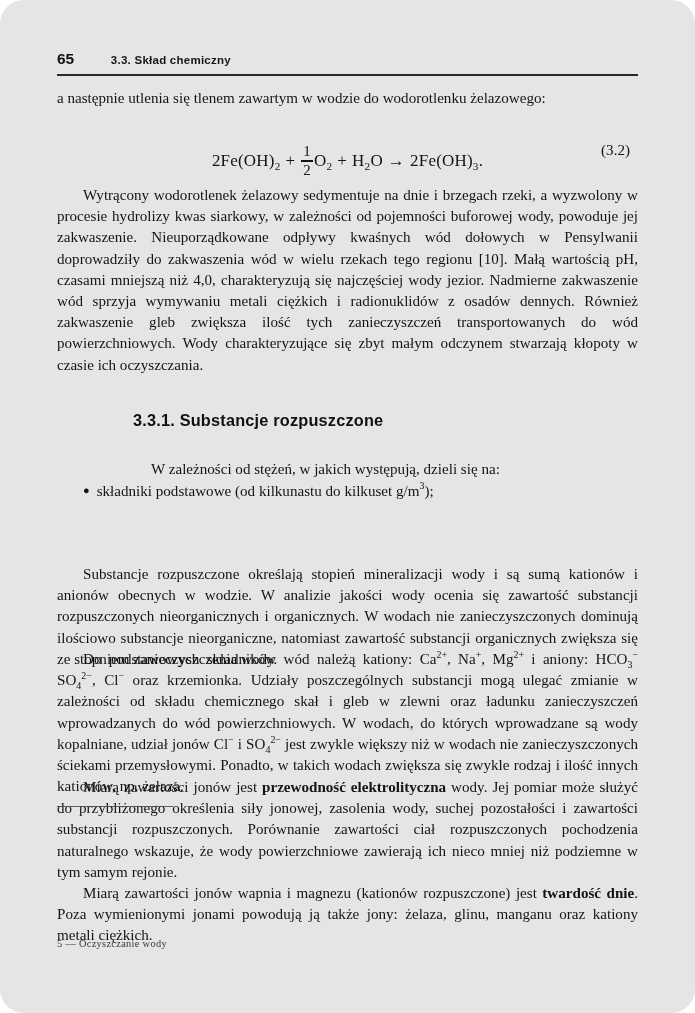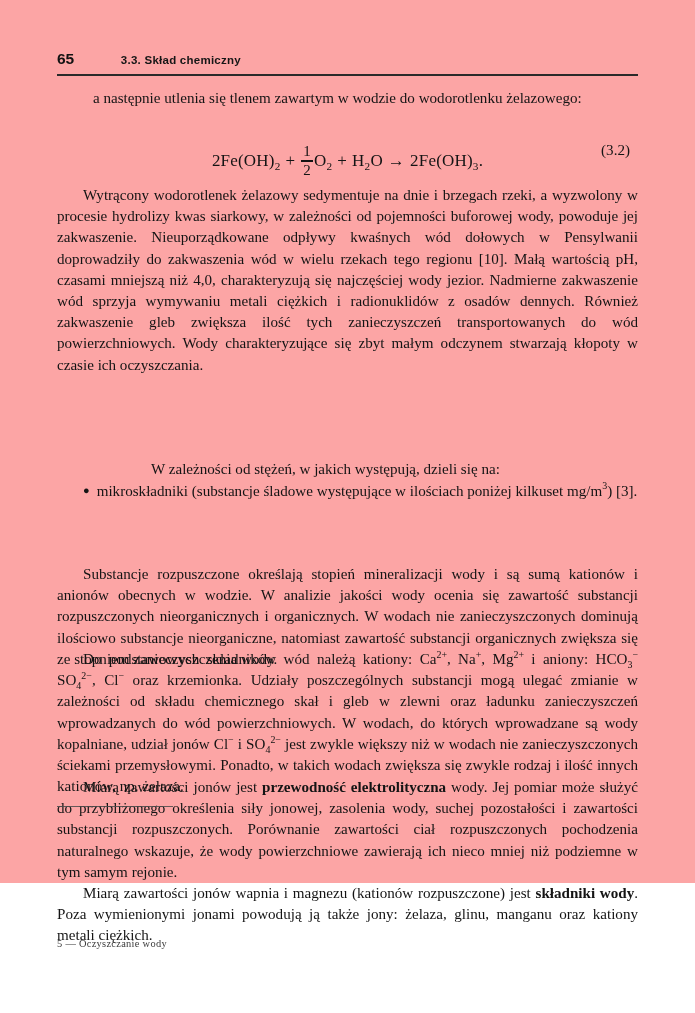--- a/index.html
+++ b/index.html
@@ -14,22 +14,23 @@
     position: relative;
     font-family: "Liberation Serif", "DejaVu Serif", serif;
     color: #141414;
     overflow: hidden;
   }
 
   .page {
     position: absolute;
     left: 0; top: 0;
     width: 695px;
-    height: 883px;
-    background: #fca5a5;
+    height: 1013px;
+    background: #e5e5e5;
+    border-radius: 24px;
   }
 
   
   .running-head {
     position: absolute;
     left: 57px;
     top: 50px;
     width: 581px;
     display: flex;
     align-items: baseline;
@@ -38,21 +39,21 @@
   .folio {
     font-size: 15.5px;
     font-weight: bold;
     letter-spacing: -0.2px;
     color: #111;
   }
   .head-title {
     font-size: 11.5px;
     font-weight: bold;
     letter-spacing: 0.25px;
-    margin-left: 47px;
+    margin-left: 37px;
     color: #161616;
   }
   .head-rule {
     position: absolute;
     left: 57px;
     top: 74px;
     width: 581px;
     height: 1.6px;
     background: #2a2a2a;
   }
@@ -181,21 +182,21 @@
 <body>
 
 <div class="page">
 
   <div class="running-head">
     <span class="folio">65</span>
     <span class="head-title">3.3. Skład chemiczny</span>
   </div>
   <div class="head-rule"></div>
 
-  <div class="textblock noindent" style="top:88px;margin-left:36px;">a następnie utlenia się tlenem zawartym w wodzie do wodorotlenku żelazowego:</div>
+  <div class="textblock noindent" style="top:88px;">a następnie utlenia się tlenem zawartym w wodzie do wodorotlenku żelazowego:</div>
 
   <div class="equation-row">
     <span class="equation">
       <span class="eq-part"><span>2Fe(OH)</span><sub>2</sub></span>
       <span class="op">+</span>
       <span class="frac">
         <span class="num">1</span>
         <span class="bar"></span>
         <span class="den">2</span>
       </span>
@@ -203,37 +204,38 @@
       <span class="op">+</span>
       <span class="eq-part"><span>H</span><sub>2</sub><span>O</span></span>
       <span class="op">→</span>
       <span class="eq-part"><span>2Fe(OH)</span><sub>3</sub><span>.</span></span>
     </span>
     <span class="eq-number">(3.2)</span>
   </div>
 
   <div class="textblock indent" style="top:185px;">Wytrącony wodorotlenek żelazowy sedymentuje na dnie i brzegach rzeki, a wyzwolony w procesie hydrolizy kwas siarkowy, w zależności od pojemności buforowej wody, powoduje jej zakwaszenie. Nieuporządkowane odpływy kwaśnych wód dołowych w Pensylwanii doprowadziły do zakwaszenia wód w wielu rzekach tego regionu [10]. Małą wartością pH, czasami mniejszą niż 4,0, charakteryzują się najczęściej wody jezior. Nadmierne zakwaszenie wód sprzyja wymywaniu metali ciężkich i radionuklidów z osadów dennych. Również zakwaszenie gleb zwiększa ilość tych zanieczyszczeń transportowanych do wód powierzchniowych. Wody charakteryzujące się zbyt małym odczynem stwarzają kłopoty w czasie ich oczyszczania.</div>
 
+  <div class="section-heading">3.3.1. Substancje rozpuszczone</div>
 
   <div class="textblock" style="top:459px; text-indent:94px;">W zależności od stężeń, w jakich występują, dzieli się na:</div>
 
   <div class="bullet-list" style="top:480px;">
 
-
-
     <div class="bullet-item">
-      <span class="dot">●</span><span>mikroskładniki (substancje śladowe występujące w ilościach poniżej kilkuset mg/m</span><sup>3</sup><span>) [3].</span>
+      <span class="dot">●</span><span>składniki podstawowe (od kilkunastu do kilkuset g/m</span><sup>3</sup><span>);</span>
     </div>
+
+
   </div>
 
   <div class="textblock indent" style="top:564px;">Substancje rozpuszczone określają stopień mineralizacji wody i są sumą kationów i anionów obecnych w wodzie. W analizie jakości wody ocenia się zawartość substancji rozpuszczonych nieorganicznych i organicznych. W wodach nie zanieczyszczonych dominują ilościowo substancje nieorganiczne, natomiast zawartość substancji organicznych zwiększa się ze stopniem zanieczyszczenia wody.</div>
 
   <div class="textblock indent" style="top:649px;"><span>Do podstawowych składników wód należą kationy: Ca</span><sup>2+</sup><span>, Na</span><sup>+</sup><span>, Mg</span><sup>2+</sup><span> i aniony: HCO</span><sub>3</sub><sup>−</sup><span>  SO</span><sub>4</sub><sup>2−</sup><span>, Cl</span><sup>−</sup><span> oraz krzemionka. Udziały poszczególnych substancji mogą ulegać zmianie w zależności od składu chemicznego skał i gleb w zlewni oraz ładunku zanieczyszczeń wprowadzanych do wód powierzchniowych. W wodach, do których wprowadzane są wody kopalniane, udział jonów Cl</span><sup>−</sup><span> i SO</span><sub>4</sub><sup>2−</sup><span> jest zwykle większy niż w wodach nie zanieczyszczonych ściekami przemysłowymi. Ponadto, w takich wodach zwiększa się zwykle rodzaj i ilość innych kationów, np. żelaza.</span></div>
 
   <div class="textblock indent" style="top:777px;"><span>Miarą zawartości jonów jest </span><b>przewodność elektrolityczna</b><span> wody. Jej pomiar może służyć do przybliżonego określenia siły jonowej, zasolenia wody, suchej pozostałości i zawartości substancji rozpuszczonych. Porównanie zawartości ciał rozpuszczonych pochodzenia naturalnego wskazuje, że wody powierzchniowe zawierają ich nieco mniej niż podziemne w tym samym rejonie.</span></div>
 
   <div class="scanline" style="left:57px; top:806px; width:116px;"></div>
 
-  <div class="textblock indent" style="top:883px;"><span>Miarą zawartości jonów wapnia i magnezu (kationów rozpuszczone) jest </span><b>składniki wody</b><span>. Poza wymienionymi jonami powodują ją także jony: żelaza, glinu, manganu oraz kationy metali ciężkich.</span></div>
+  <div class="textblock indent" style="top:883px;"><span>Miarą zawartości jonów wapnia i magnezu (kationów rozpuszczone) jest </span><b>twardość dnie</b><span>. Poza wymienionymi jonami powodują ją także jony: żelaza, glinu, manganu oraz kationy metali ciężkich.</span></div>
 
   <div class="footer">5  —  Oczyszczanie wody</div>
 
 </div>
 
 </body></html>

